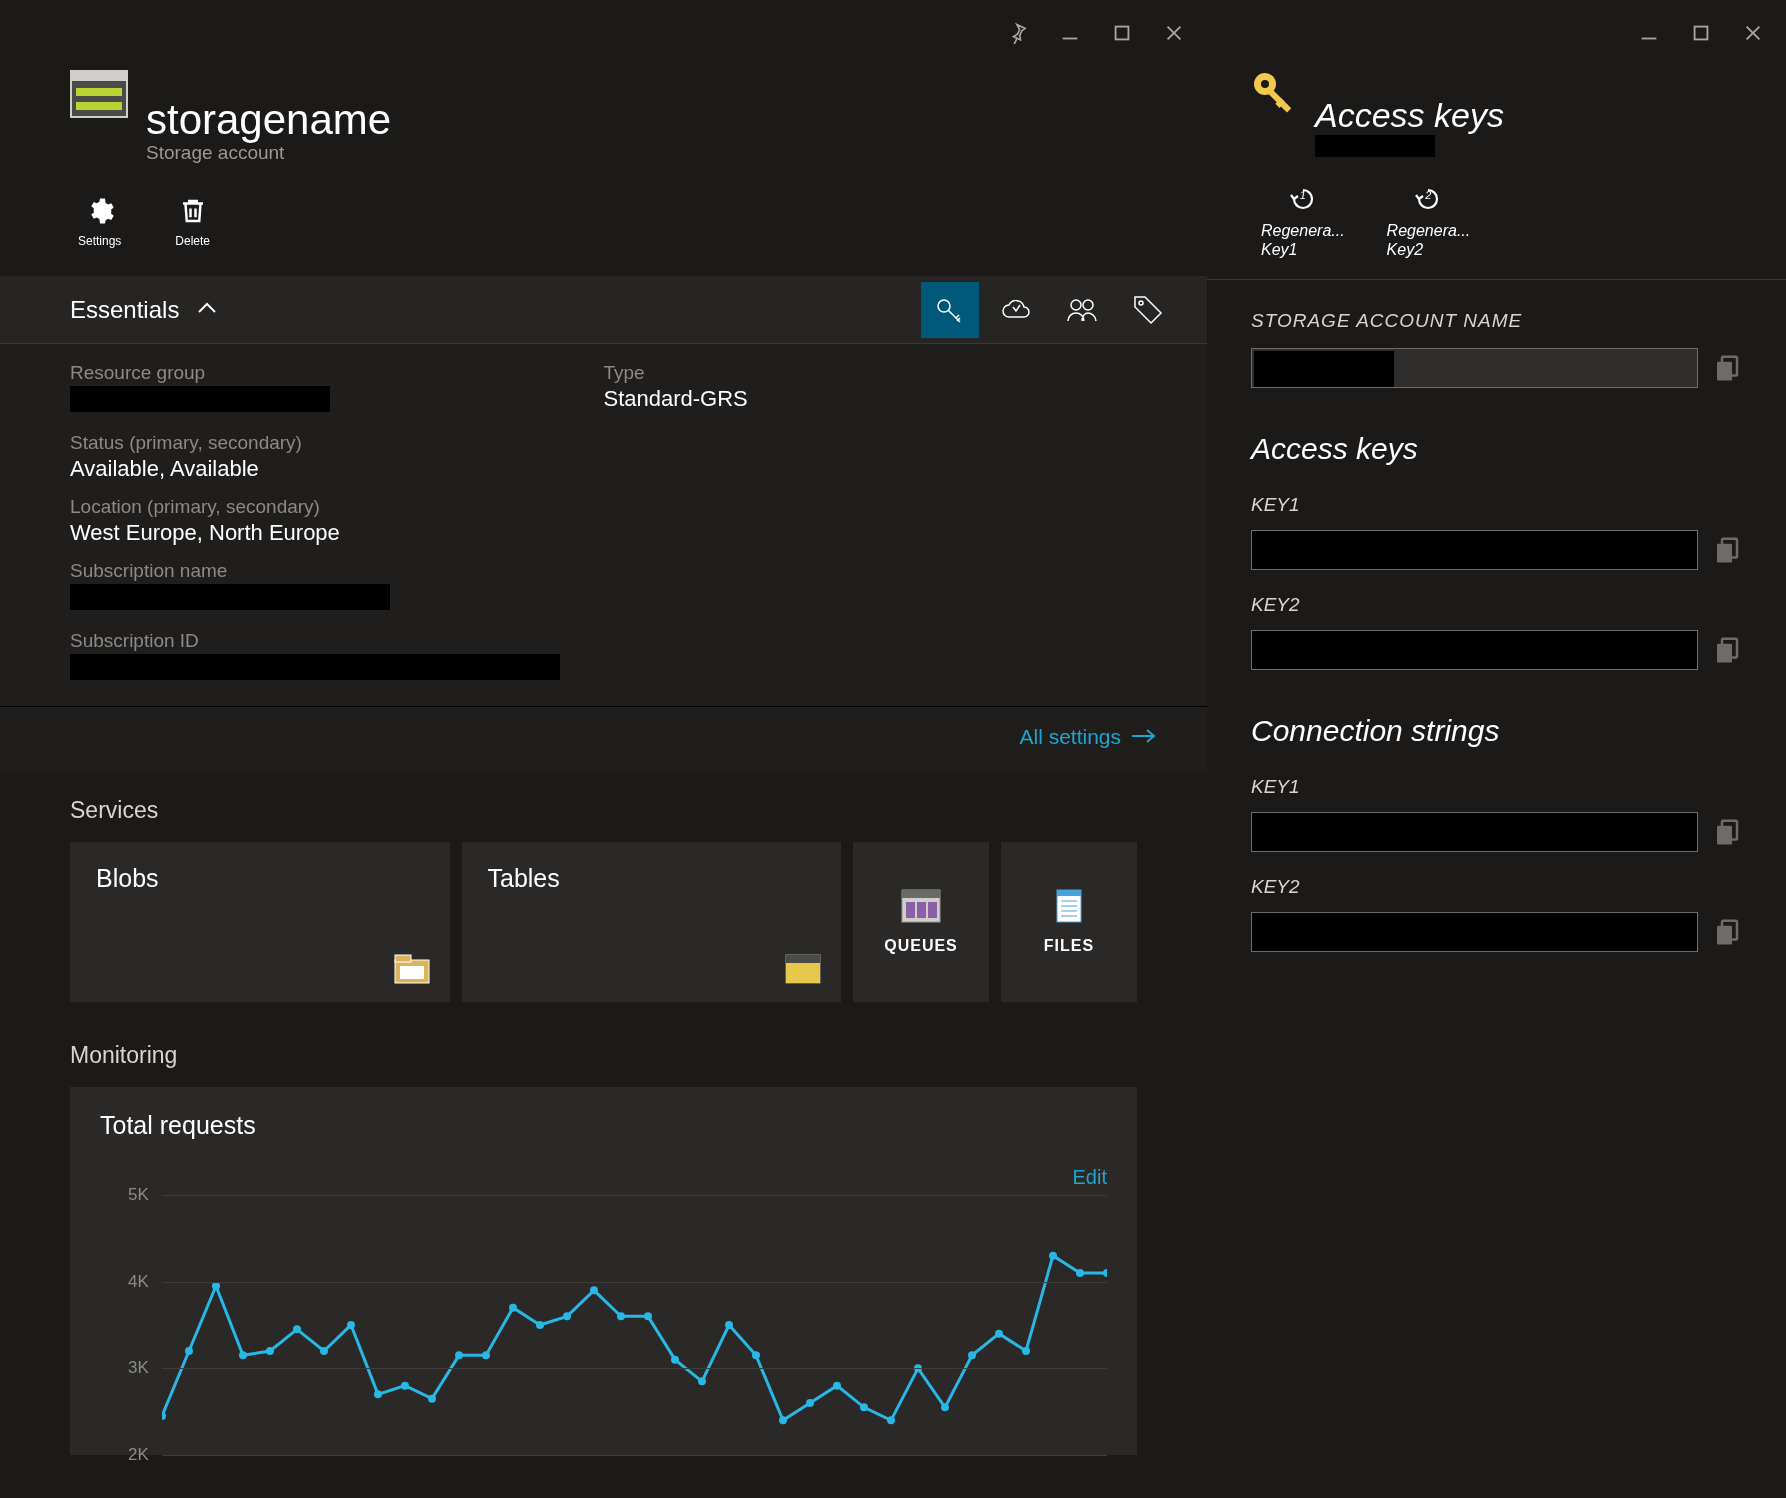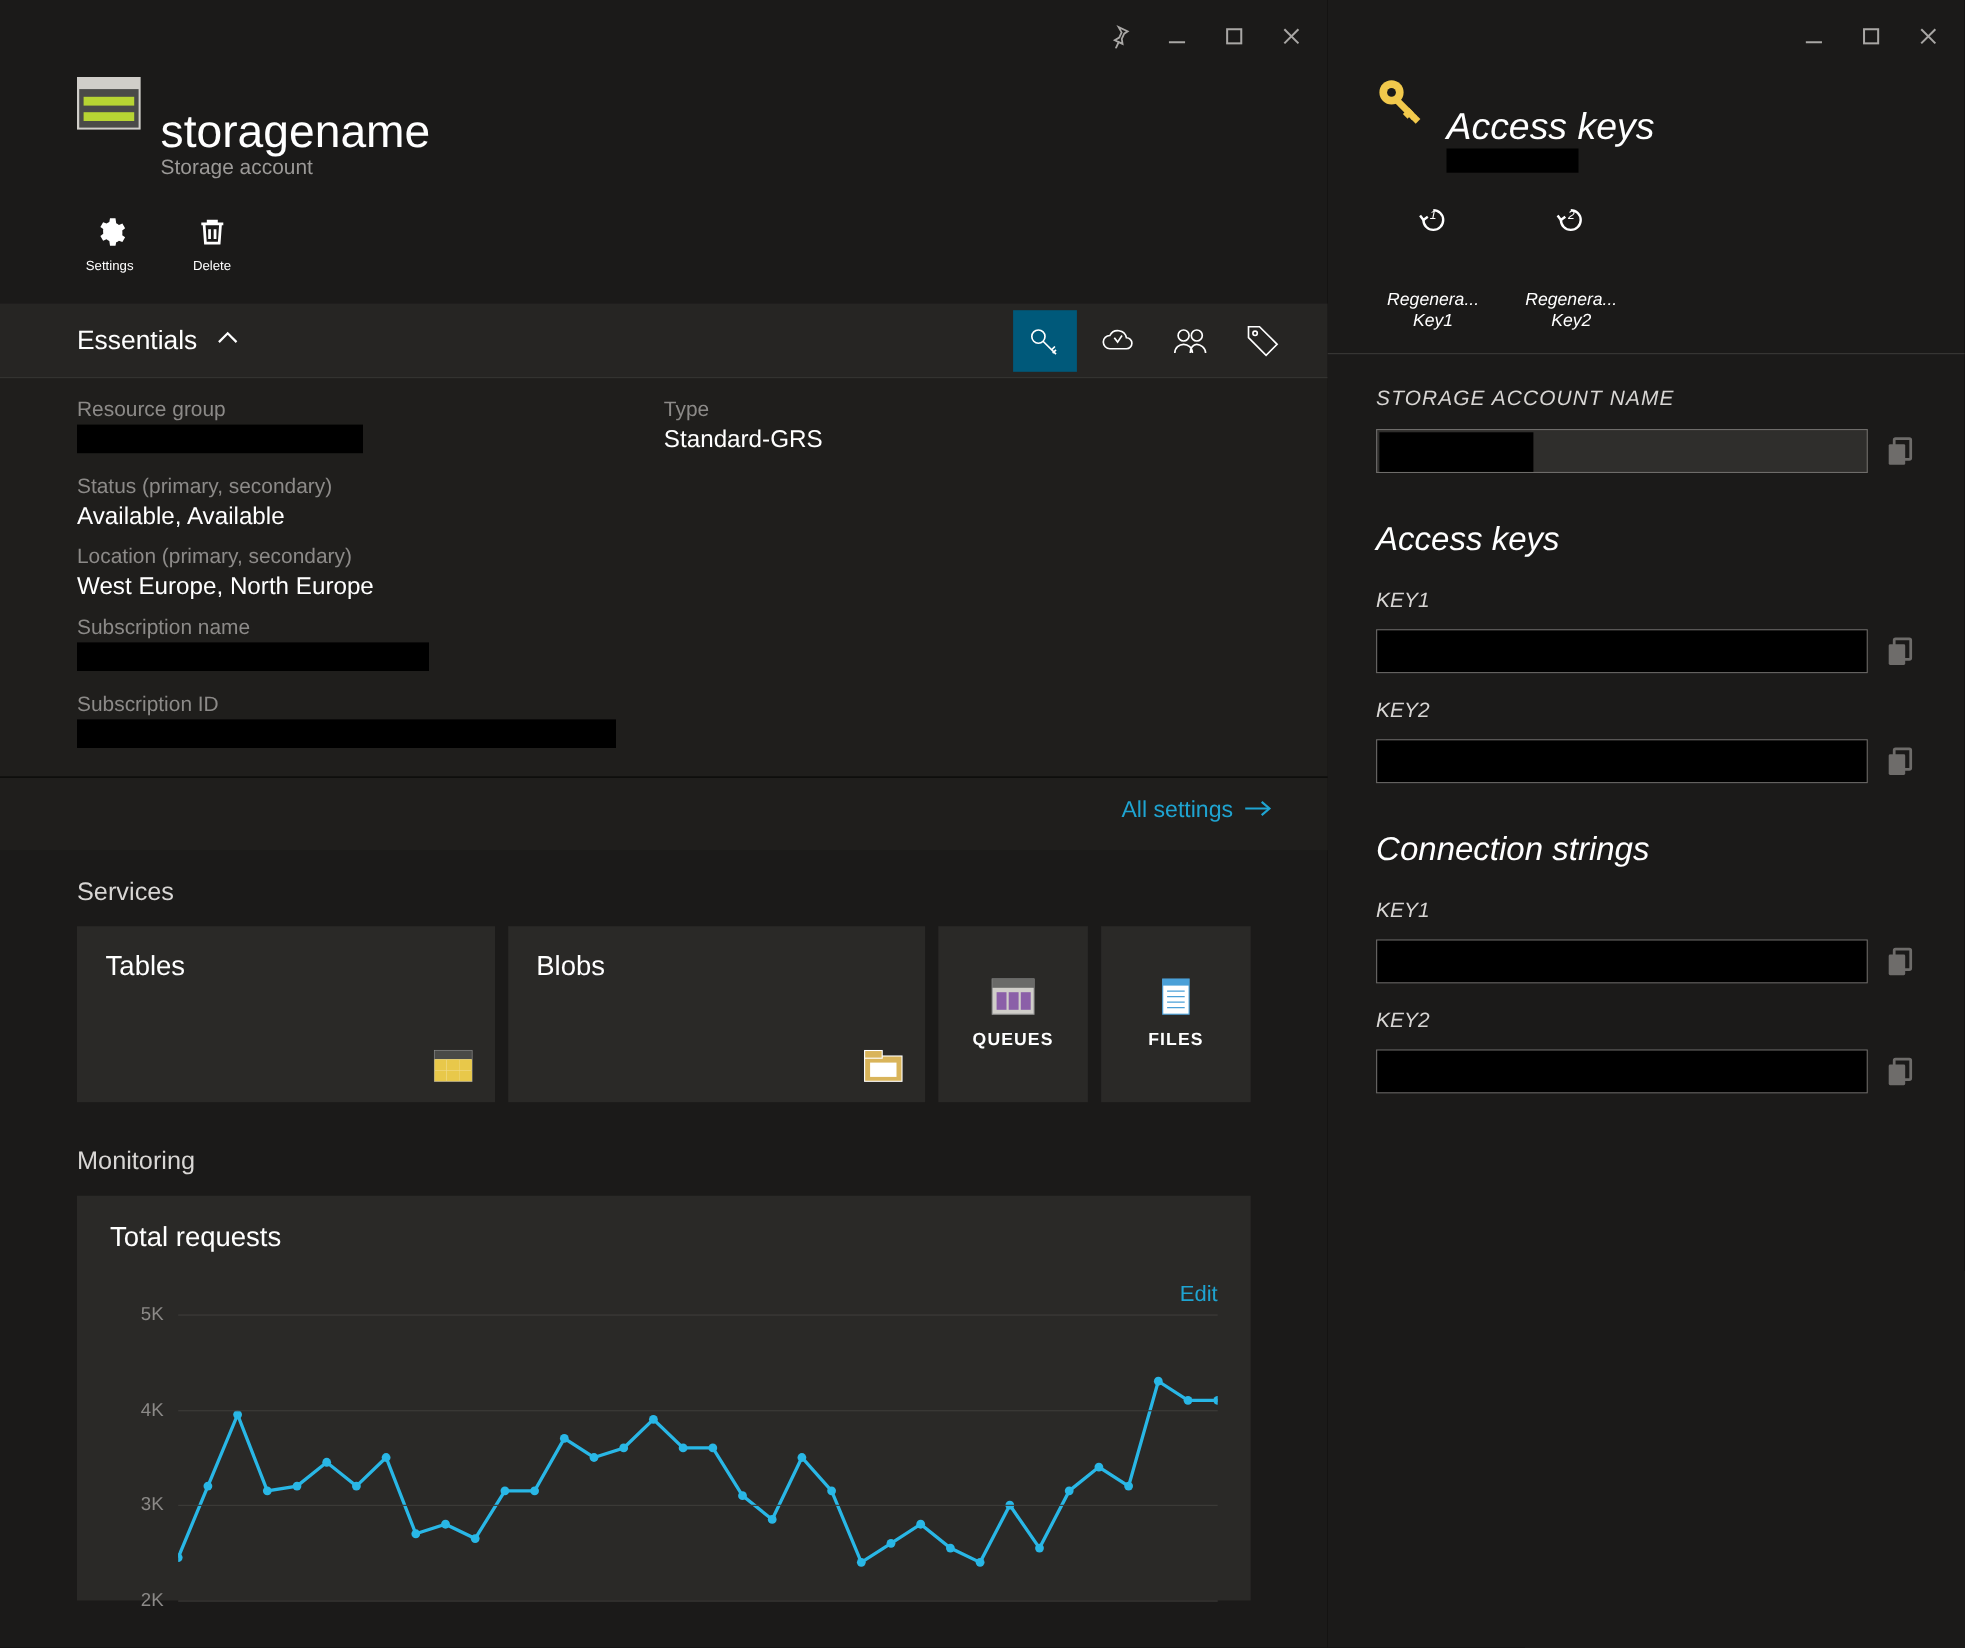--- a/index.html
+++ b/index.html
@@ -64,21 +64,21 @@
   .chart { position: relative; height: 260px; margin-top: 6px; }
   .grid-line { position: absolute; left: 62px; right: 0; border-top: 1px solid #3e3c3a; }
   .y-label { position: absolute; left: 28px; font-size: 17px; color: #8c8a88; transform: translateY(-50%); }
   .chart-svg { position: absolute; left: 62px; right: 0; top: 0; bottom: 0; }
 
   
   .right .blade-header { padding: 62px 0 0 44px; }
   .key-icon { width: 46px; height: 46px; margin-top: 6px; }
   .right .blade-title { font-size: 34px; }
   .right .toolbar { padding: 24px 0 20px 54px; gap: 42px; border-bottom: 1px solid #3a3937; }
-  .right .tool-btn .lbl { font-size: 16px; text-align: center; line-height: 1.2; margin-top: 41px; }
+  .right .tool-btn .lbl { font-size: 16px; line-height: 1.2; }
   .refresh-ico { width: 28px; height: 28px; position: relative; color: #fff; }
   .refresh-ico svg { width: 28px; height: 28px; }
   .refresh-ico .num { position: absolute; top: 4px; left: 50%; transform: translateX(-50%); font-size: 11px; }
 
   .keys-body { padding: 30px 44px; display: flex; flex-direction: column; gap: 10px; }
   .k-section-label { font-size: 19px; letter-spacing: 1px; color: #d8d6d4; margin-bottom: 6px; }
   .k-row { display: flex; align-items: center; gap: 14px; }
   .k-input { flex: 1; height: 40px; background: #000; border: 1px solid #6e6c6a; }
   .k-input.light { background: #2f2e2c; }
   .copy-btn { width: 30px; height: 30px; cursor: pointer; color: #6e6c6a; }
@@ -213,41 +213,41 @@
           <line x1="1" y1="8" x2="22" y2="8"></line>
           <path d="M16 2l7 6-7 6"></path>
         </svg>
     </span>
   </div>
 
   <div class="section">
     <div class="section-title">Services</div>
     <div class="svc-row">
       <div class="svc-tile wide">
+        <div class="svc-name-big">Blobs</div>
+        <span class="svc-corner-icon">
+          <svg viewBox="0 0 36 30">
+              <rect x="1" y="6" width="34" height="23" fill="#d9b45a" stroke="#fff"></rect>
+              <rect x="1" y="1" width="16" height="7" fill="#d9b45a" stroke="#fff"></rect>
+              <rect x="6" y="12" width="24" height="13" fill="#fff"></rect>
+            </svg>
+        </span>
+      </div>
+      <div class="svc-tile wide">
         <div class="svc-name-big">Tables</div>
         <span class="svc-corner-icon">
           <svg viewBox="0 0 36 30">
               <rect x="1" y="1" width="34" height="28" fill="#fff" stroke="#999"></rect>
               <rect x="1" y="1" width="34" height="8" fill="#4a4a48"></rect>
               <rect x="1" y="9" width="11" height="10" fill="#e8c84a"></rect>
               <rect x="12" y="9" width="12" height="10" fill="#e8c84a"></rect>
               <rect x="24" y="9" width="11" height="10" fill="#e8c84a"></rect>
               <rect x="1" y="19" width="11" height="10" fill="#e8c84a"></rect>
               <rect x="12" y="19" width="12" height="10" fill="#e8c84a"></rect>
               <rect x="24" y="19" width="11" height="10" fill="#e8c84a"></rect>
-            </svg>
-        </span>
-      </div>
-      <div class="svc-tile wide">
-        <div class="svc-name-big">Blobs</div>
-        <span class="svc-corner-icon">
-          <svg viewBox="0 0 36 30">
-              <rect x="1" y="6" width="34" height="23" fill="#d9b45a" stroke="#fff"></rect>
-              <rect x="1" y="1" width="16" height="7" fill="#d9b45a" stroke="#fff"></rect>
-              <rect x="6" y="12" width="24" height="13" fill="#fff"></rect>
             </svg>
         </span>
       </div>
       <div class="svc-tile small">
         <span class="svc-center-icon">
           <svg viewBox="0 0 40 34">
               <rect x="1" y="1" width="38" height="32" fill="#d0cec9" stroke="#999"></rect>
               <rect x="1" y="1" width="38" height="8" fill="#6a6a68"></rect>
               <rect x="5" y="13" width="9" height="16" fill="#8b5fa8"></rect>
               <rect x="16" y="13" width="9" height="16" fill="#8b5fa8"></rect>

